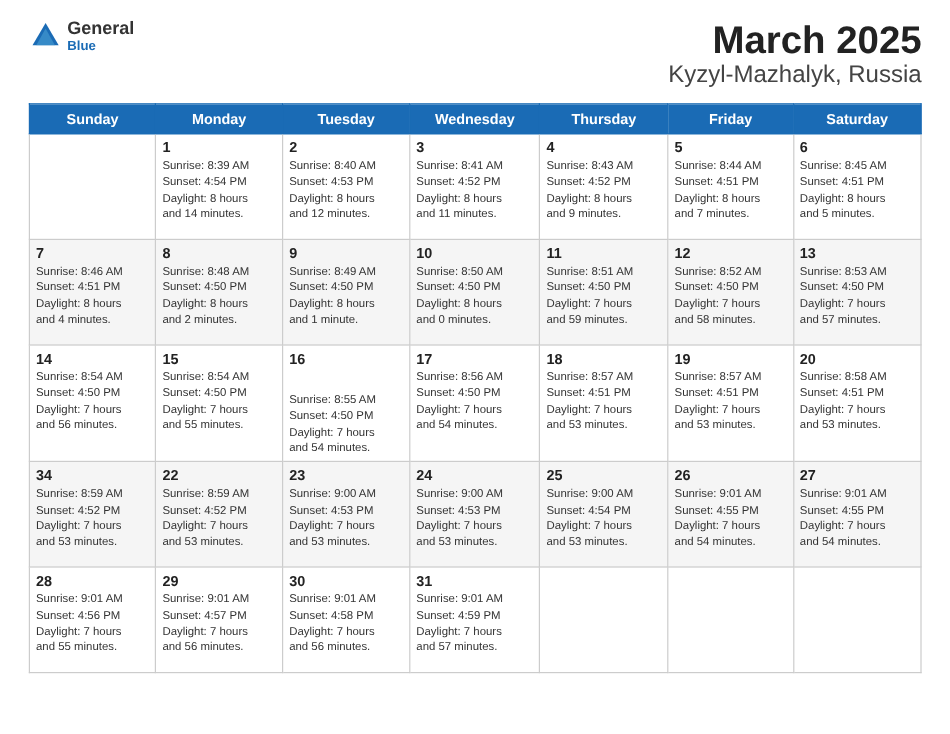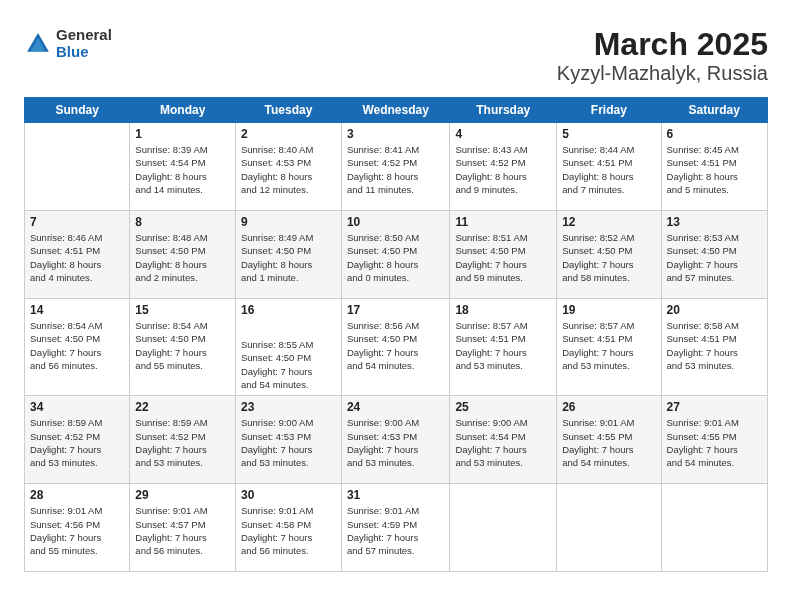--- a/index.html
+++ b/index.html
@@ -6,21 +6,21 @@
     body {
       width: 792px;
       height: 612px;
       font-family: Arial, sans-serif;
       background: #fff;
       overflow: hidden;
     }
     .page {
       width: 792px;
       height: 612px;
-      padding: 27px 24px;
+      padding: 16px 24px;
     }
     .header {
       display: flex;
       justify-content: space-between;
       align-items: flex-start;
       margin-bottom: 12px;
     }
     .logo {
       display: flex;
       align-items: center;
@@ -30,21 +30,21 @@
       display: flex;
       flex-direction: column;
       line-height: 1.1;
     }
     .logo-general {
       font-size: 15px;
       font-weight: bold;
       color: #333;
     }
     .logo-blue {
-      font-size: 15px;
+      font-size: 11px;
       font-weight: bold;
       color: #1a6bb5;
     }
     .logo-icon {
       width: 28px;
       height: 28px;
     }
     .title-block {
       text-align: right;
     }

